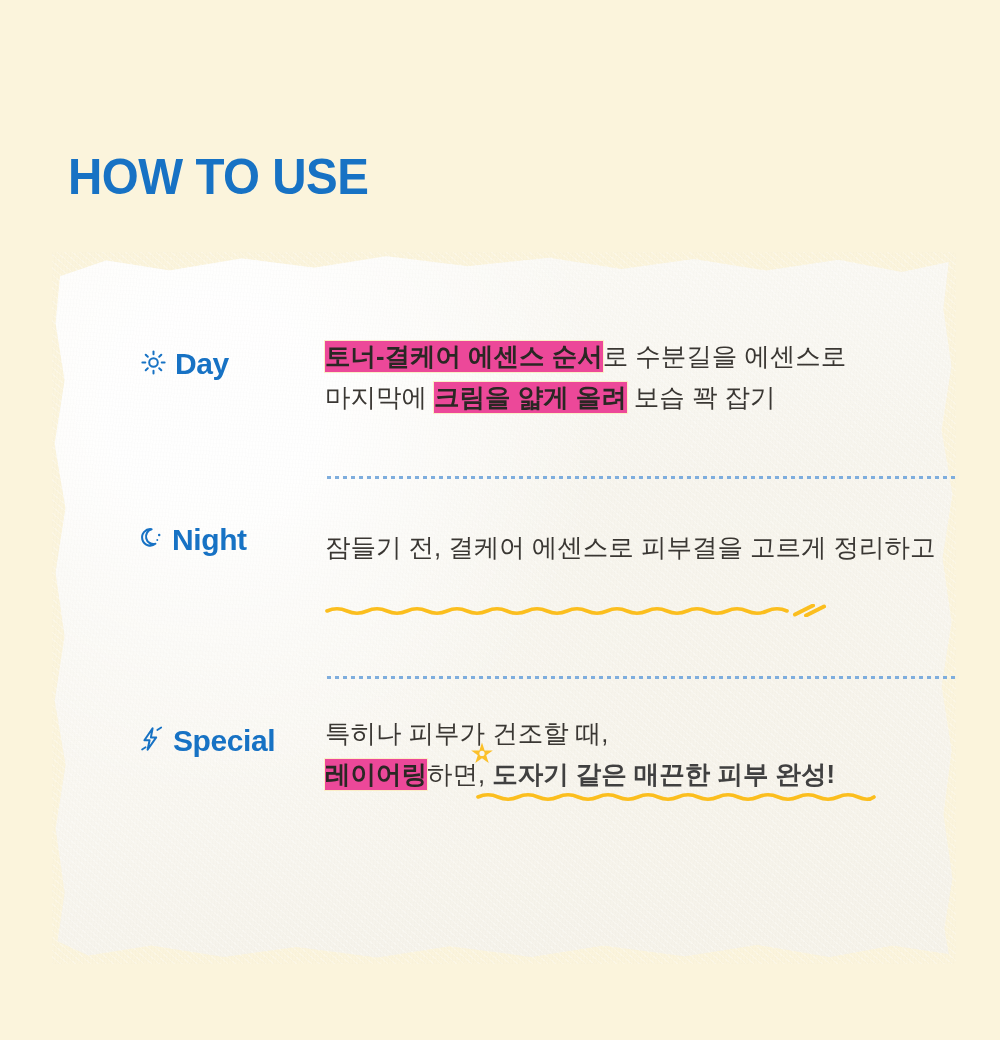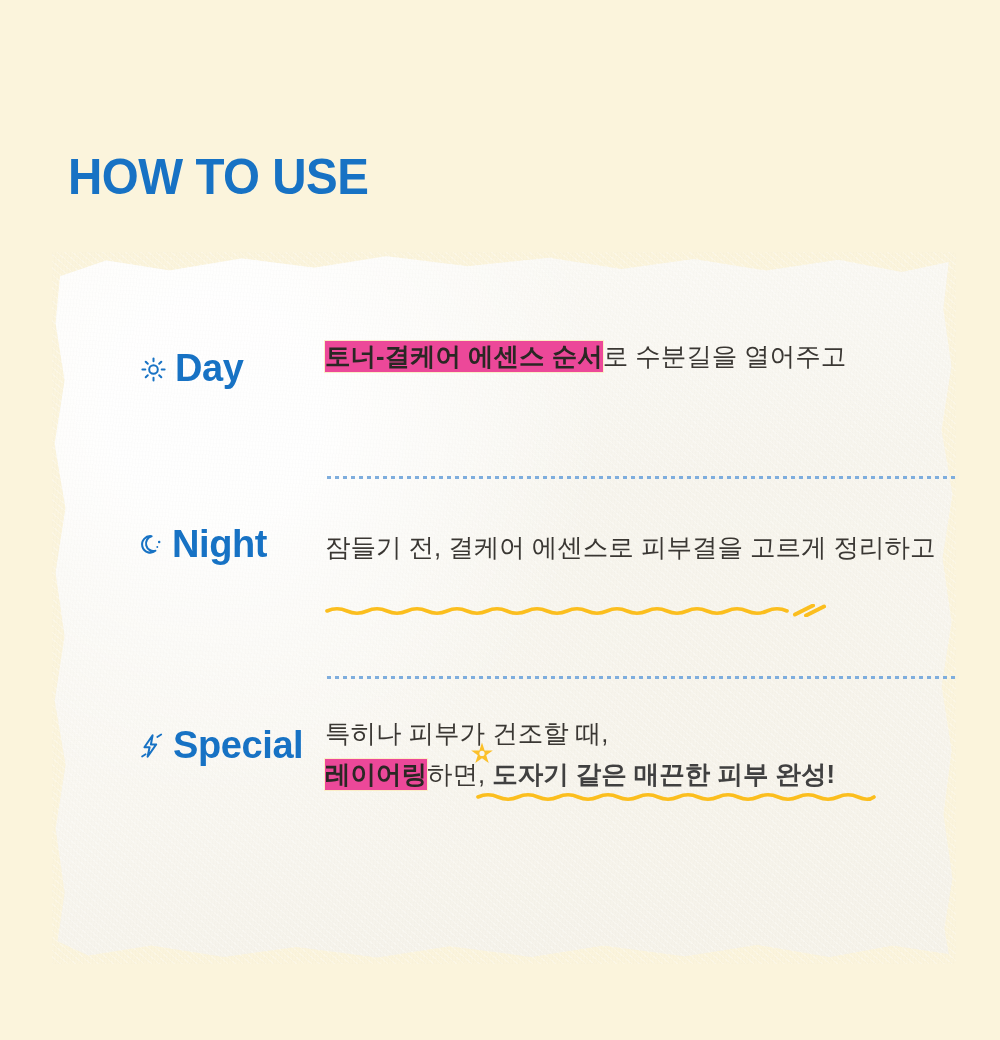--- a/index.html
+++ b/index.html
@@ -72,21 +72,21 @@
 
   
   .row { position: absolute; left: 0; right: 0; }
   .row-label {
     position: absolute;
     display: flex;
     align-items: center;
     gap: 9px;
     color: #1772c4;
     font-weight: bold;
-    font-size: 38px;
+    font-size: 30px;
     white-space: nowrap;
     letter-spacing: -0.4px;
   }
   .row-label .label-text { transform: translateY(-1px); }
   .ico { flex: 0 0 auto; display: block; }
 
   .row-body {
     position: absolute;
     left: 273px;
     font-size: 25.5px;
@@ -151,21 +151,22 @@
             <line x1="18.2" y1="18.2" x2="20.3" y2="20.3"></line>
             <line x1="20.3" y1="4.7" x2="18.2" y2="6.8"></line>
             <line x1="6.8" y1="18.2" x2="4.7" y2="20.3"></line>
           </g>
         </svg>
       </span>
       <span class="label-text">Day</span>
     </div>
 
     <div class="row-body" style="top:84px;">
-      <span class="ln"><span class="hl">토너-결케어 에센스 순서</span><span>로 수분길을 열어주고</span></span>
+      <span class="ln"><span class="hl">토너-결케어 에센스 순서</span><span>로 수분길을 에센스로</span></span>
+      <span class="ln"><span>마지막에 </span><span class="hl">크림을 얇게 올려</span><span> 보습 꽉 잡기</span></span>
     </div>
   </div>
 
   <div class="divider" style="top:224px; width:631px;"></div>
 
   <div class="row" style="top:0;">
     <div class="row-label" style="left:86px; top:272px;">
       <span class="ico">
         <svg width="25" height="25" viewBox="0 0 25 25" aria-hidden="true">
           <path d="M17.4 17.8A8.2 8.2 0 1 1 13.6 3.3a6.9 6.9 0 0 0 3.8 14.5z" fill="none" stroke="#1772c4" stroke-width="2.1" stroke-linejoin="round"></path>

